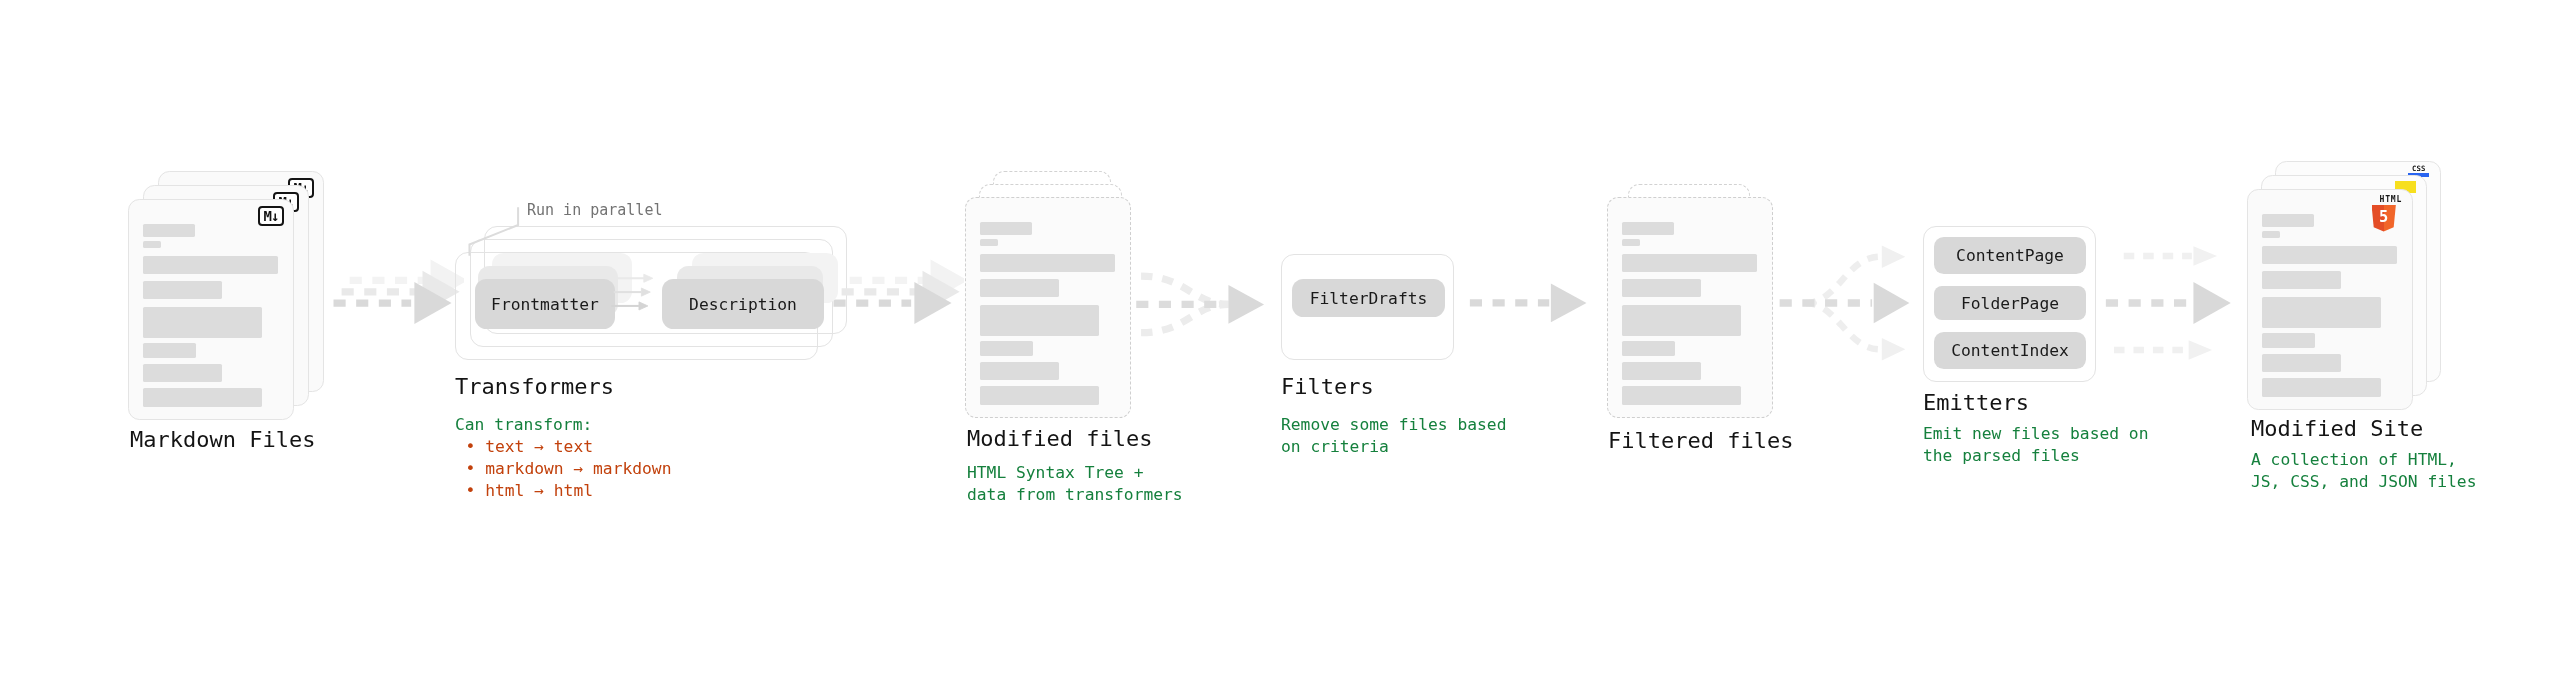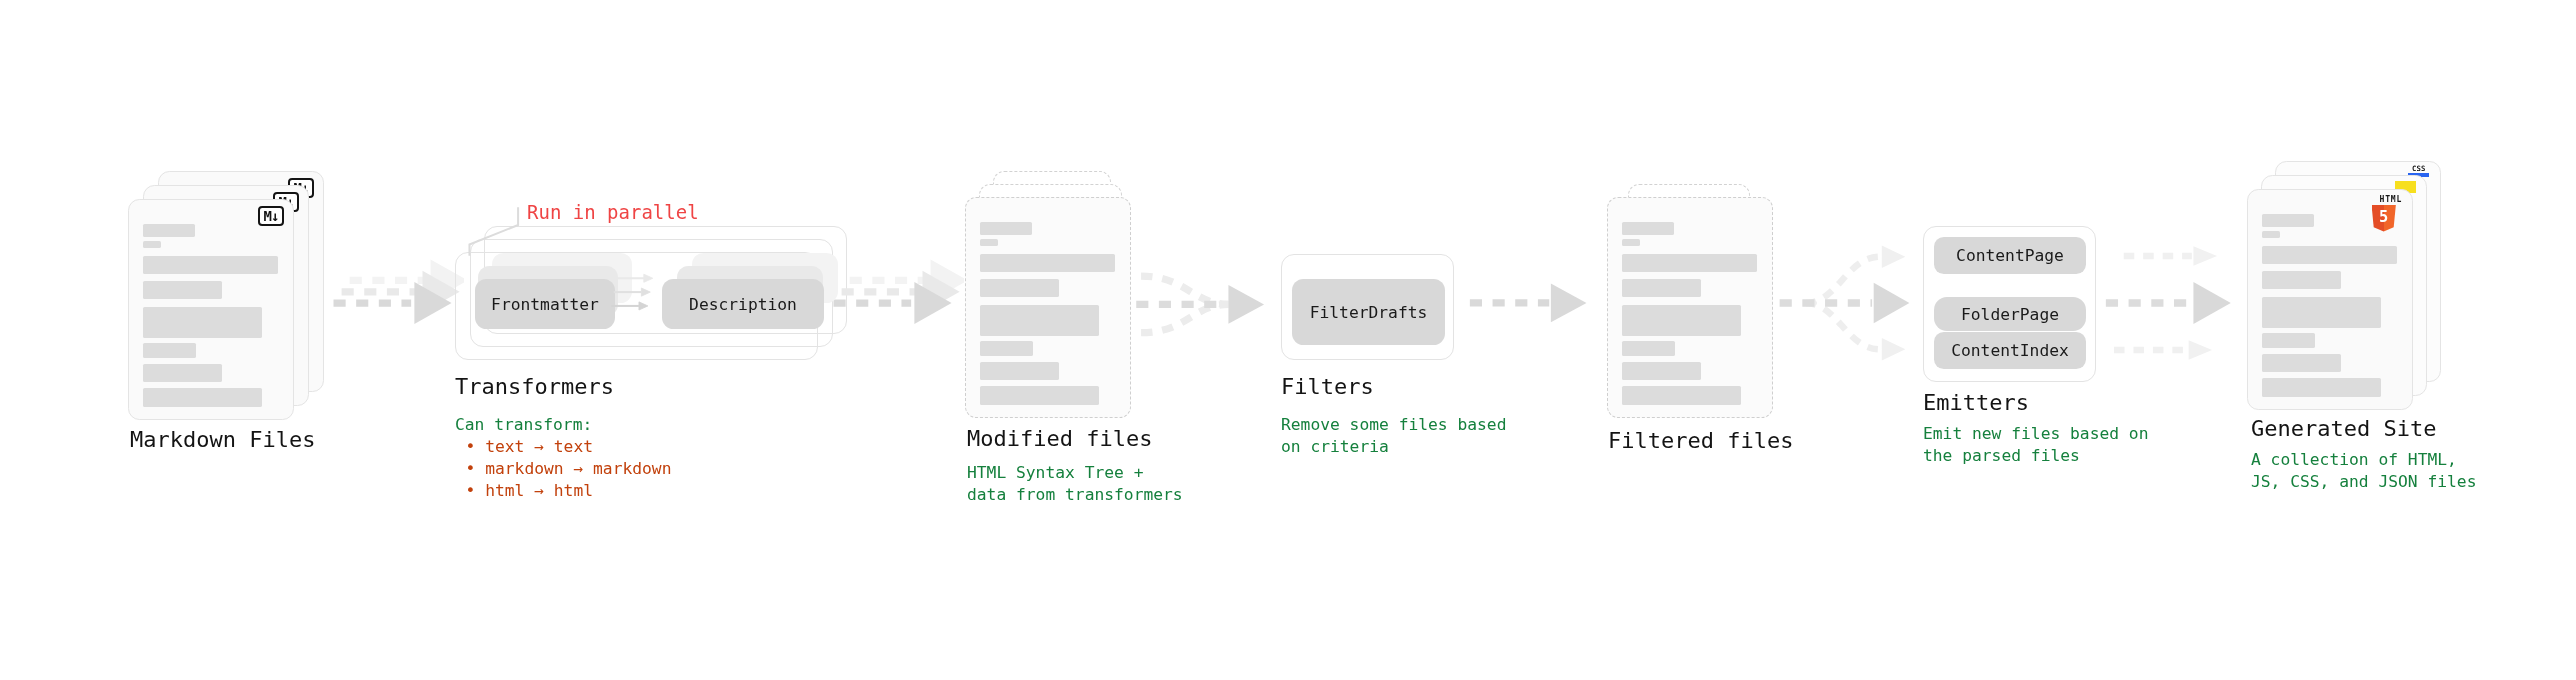--- a/index.html
+++ b/index.html
@@ -64,21 +64,21 @@
   }
   .chip.ghost1{background:#e9e9e9;z-index:2}
   .chip.ghost2{background:#f3f3f3;z-index:1}
   .chip.top{z-index:4}
 
   
   .stage-label{position:absolute;font-size:22px;line-height:26px;white-space:nowrap;color:#141414;z-index:6}
   .stage-desc{position:absolute;font-size:16.3px;line-height:22px;white-space:pre-line;color:#15803d;z-index:6}
   .bullets{position:absolute;font-size:16.3px;line-height:22px;color:#c2410c;z-index:6}
   .bullets div{padding-left:10.6px;white-space:nowrap}
-  .annotation{position:absolute;font-size:19px;color:#ef4444;white-space:nowrap;z-index:5}
+  .annotation{position:absolute;font-size:15px;color:#737373;white-space:nowrap;z-index:5}
 
   svg.arrow{position:absolute;z-index:0}
 </style>
 </head>
 <body>
 
 <div class="canvas">
 
   <div>
     <div class="doc back" style="left:158px;top:171px">
@@ -197,21 +197,21 @@
 
   <svg class="arrow" style="left:1136px;top:268px" width="138" height="89" viewBox="0 0 170 110">
     <path d="M6,10 C62,10 70,45 114,45" fill="none" stroke="#ececec" stroke-width="9" stroke-dasharray="14 12"></path>
     <path d="M6,80 C62,80 70,45 114,45" fill="none" stroke="#ececec" stroke-width="9" stroke-dasharray="14 12"></path>
     <line x1="0" y1="45" x2="110" y2="45" stroke="#dcdcdc" stroke-width="9" stroke-dasharray="15 13"></line>
     <polygon points="114,21 114,69 158,45" fill="#d9d9d9"></polygon>
   </svg>
 
   <div>
     <div class="obox" style="left:1281px;top:254px;width:173px;height:106px"></div>
-    <div class="chip top" style="left:1292px;top:279px;width:153px;height:66px">FilterDrafts</div>
+    <div class="chip top" style="left:1292px;top:279px;width:153px;height:38px">FilterDrafts</div>
     <div class="stage-label" style="left:1281px;top:374px">Filters</div>
     <div class="stage-desc" style="left:1281px;top:414px">Remove some files based
 on criteria</div>
   </div>
 
   <svg class="arrow" style="left:1468px;top:264px" width="122" height="81" viewBox="0 0 150 100">
     <line x1="2" y1="48" x2="100" y2="48" stroke="#d9d9d9" stroke-width="9" stroke-dasharray="15 13"></line>
     <polygon points="102,24 102,72 146,48" fill="#d9d9d9"></polygon>
   </svg>
 
@@ -237,21 +237,21 @@
     <polygon points="128,4 128,32 157,18" fill="#f0f0f0"></polygon>
     <path d="M34,75 C74,75 84,132 126,132" fill="none" stroke="#eeeeee" stroke-width="8" stroke-dasharray="13 11"></path>
     <polygon points="128,118 128,146 157,132" fill="#f0f0f0"></polygon>
     <line x1="2" y1="75" x2="116" y2="75" stroke="#dcdcdc" stroke-width="9" stroke-dasharray="15 13"></line>
     <polygon points="118,50 118,100 162,75" fill="#d9d9d9"></polygon>
   </svg>
 
   <div>
     <div class="obox" style="left:1923px;top:226px;width:173px;height:156px"></div>
     <div class="chip top" style="left:1934px;top:237px;width:152px;height:37px;border-radius:9.8px">ContentPage</div>
-    <div class="chip top" style="left:1934px;top:297px;width:152px;height:34px;border-radius:13px">FolderPage</div>
+    <div class="chip top" style="left:1934px;top:286px;width:152px;height:34px;border-radius:8px">FolderPage</div>
     <div class="chip top" style="left:1934px;top:332px;width:152px;height:37px;border-radius:9.8px">ContentIndex</div>
     <div class="stage-label" style="left:1923px;top:390px">Emitters</div>
     <div class="stage-desc" style="left:1923px;top:423px">Emit new files based on
 the parsed files</div>
   </div>
 
   <svg class="arrow" style="left:2101px;top:242px" width="146" height="122" viewBox="0 0 180 150">
     <g>
       <line x1="28" y1="17" x2="112" y2="17" stroke="#f0f0f0" stroke-width="8" stroke-dasharray="13 11"></line>
       <polygon points="114,5 114,29 143,17" fill="#f1f1f1"></polygon>
@@ -287,19 +287,19 @@
         <div class="bar b1"></div>
         <div class="bar b2"></div>
         <div class="bar b3"></div>
         <div class="bar b4"></div>
         <div class="bar b5"></div>
         <div class="bar b6"></div>
         <div class="bar b7"></div>
         <div class="bar b8"></div>
       </div>
     </div>
-    <div class="stage-label" style="left:2251px;top:416px">Generated Site</div>
+    <div class="stage-label" style="left:2251px;top:416px">Modified Site</div>
     <div class="stage-desc" style="left:2251px;top:449px">A collection of HTML,
 JS, CSS, and JSON files</div>
   </div>
 
 </div>
 
 
 </body></html>

